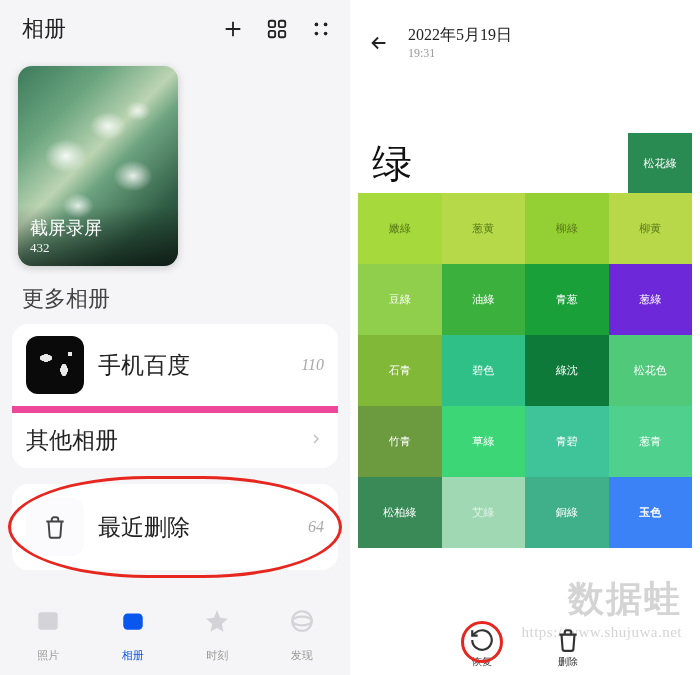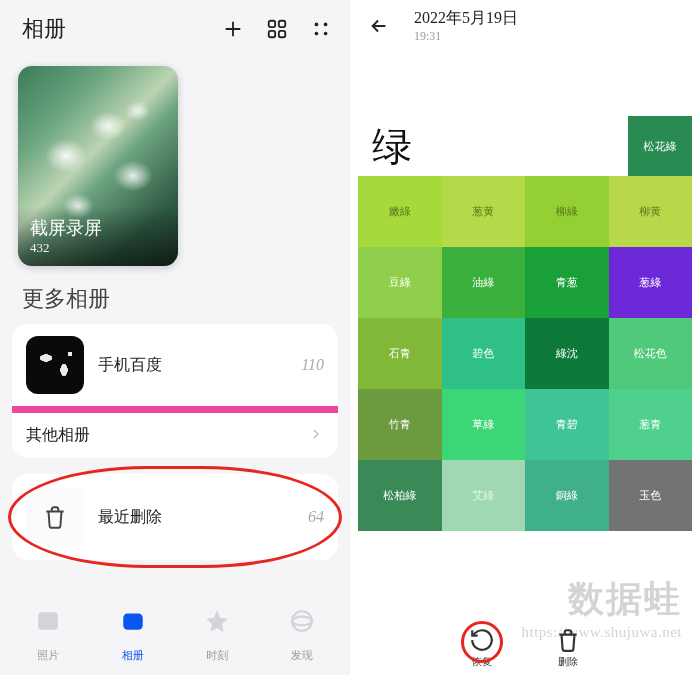--- a/index.html
+++ b/index.html
@@ -70,21 +70,21 @@
     display:flex; align-items:center; justify-content:center;
   }
   .thumb.dark { background: #0a0a0a;
     background-image:
       radial-gradient(10px 6px at 20px 22px, #e9e9e9 0 60%, transparent 62%),
       radial-gradient(6px 10px at 38px 34px, #e9e9e9 0 60%, transparent 62%),
       radial-gradient(4px 4px at 44px 18px, #e9e9e9 0 60%, transparent 62%);
   }
   .thumb.trash-box { background:#fbfbfd; }
   .thumb.trash-box svg { width:26px; height:26px; color:#444;}
-  .list-row .label { flex: 1; font-size: 16px; color: #222; }
+  .list-row .label { flex: 1; font-size: 23px; color: #222; }
   .list-row .count { font-size: 16px; color: #aaa; font-style: italic; }
   .list-row .chev { width: 16px; color:#bbb; }
 
   .recent-del-card {
     margin: 16px 12px 0;
     background: #fff;
     border-radius: 16px;
     position: relative;
   }
   .recent-del-card .list-row { padding: 14px; }
@@ -102,22 +102,23 @@
     padding: 4px 6px 4px;
   }
   .tab { display:flex; flex-direction:column; align-items:center; gap:14px; color:#999; }
   .tab svg { width:26px; height:26px; }
   .tab .txt { font-size: 11px; }
   .tab.active { color: #0a57f0; }
   .tab.active svg { color:#0a57f0;}
 
   
   .header-r {
-    display: flex; align-items: center; gap: 24px;
+    display: flex; align-items: center; gap: 18px;
     padding: 8px 18px 4px;
+    margin-top: 17px;
   }
   .back { width: 22px; height: 22px; color:#222; }
   .dt-block .date { font-size: 16px; color:#222; }
   .dt-block .time { font-size: 12px; color:#999; }
 
   .image-view {
     margin: 68px 8px 0;
     width: 334px;
   }
   .title-row { display:flex; height:60px; }
@@ -286,21 +287,21 @@
         <div class="cell" style="background: rgb(47, 192, 136); color: rgb(255, 255, 255);">碧色</div>
         <div class="cell" style="background: rgb(13, 122, 58); color: rgb(255, 255, 255);">綠沈</div>
         <div class="cell" style="background: rgb(81, 201, 122); color: rgb(255, 255, 255);">松花色</div>
         <div class="cell" style="background: rgb(107, 155, 62); color: rgb(255, 255, 255);">竹青</div>
         <div class="cell" style="background: rgb(61, 214, 118); color: rgb(255, 255, 255);">草綠</div>
         <div class="cell" style="background: rgb(63, 196, 154); color: rgb(255, 255, 255);">青碧</div>
         <div class="cell" style="background: rgb(79, 209, 141); color: rgb(255, 255, 255);">葱青</div>
         <div class="cell" style="background: rgb(58, 138, 87); color: rgb(255, 255, 255);">松柏綠</div>
         <div class="cell" style="background: rgb(160, 216, 180); color: rgb(224, 243, 231);">艾綠</div>
         <div class="cell" style="background: rgb(63, 176, 137); color: rgb(255, 255, 255);">銅綠</div>
-        <div class="cell" style="background: #737373; color: rgb(255, 255, 255);">玉色</div>
+        <div class="cell" style="background: #3b82f6; color: rgb(255, 255, 255); font-weight: bold;">玉色</div>
       </div>
   </div>
 
   <div class="wm">
     <div class="big">数据蛙</div>
     <div class="url">https://www.shujuwa.net</div>
   </div>
 
   <div class="bottom-r">
     <div class="action">

